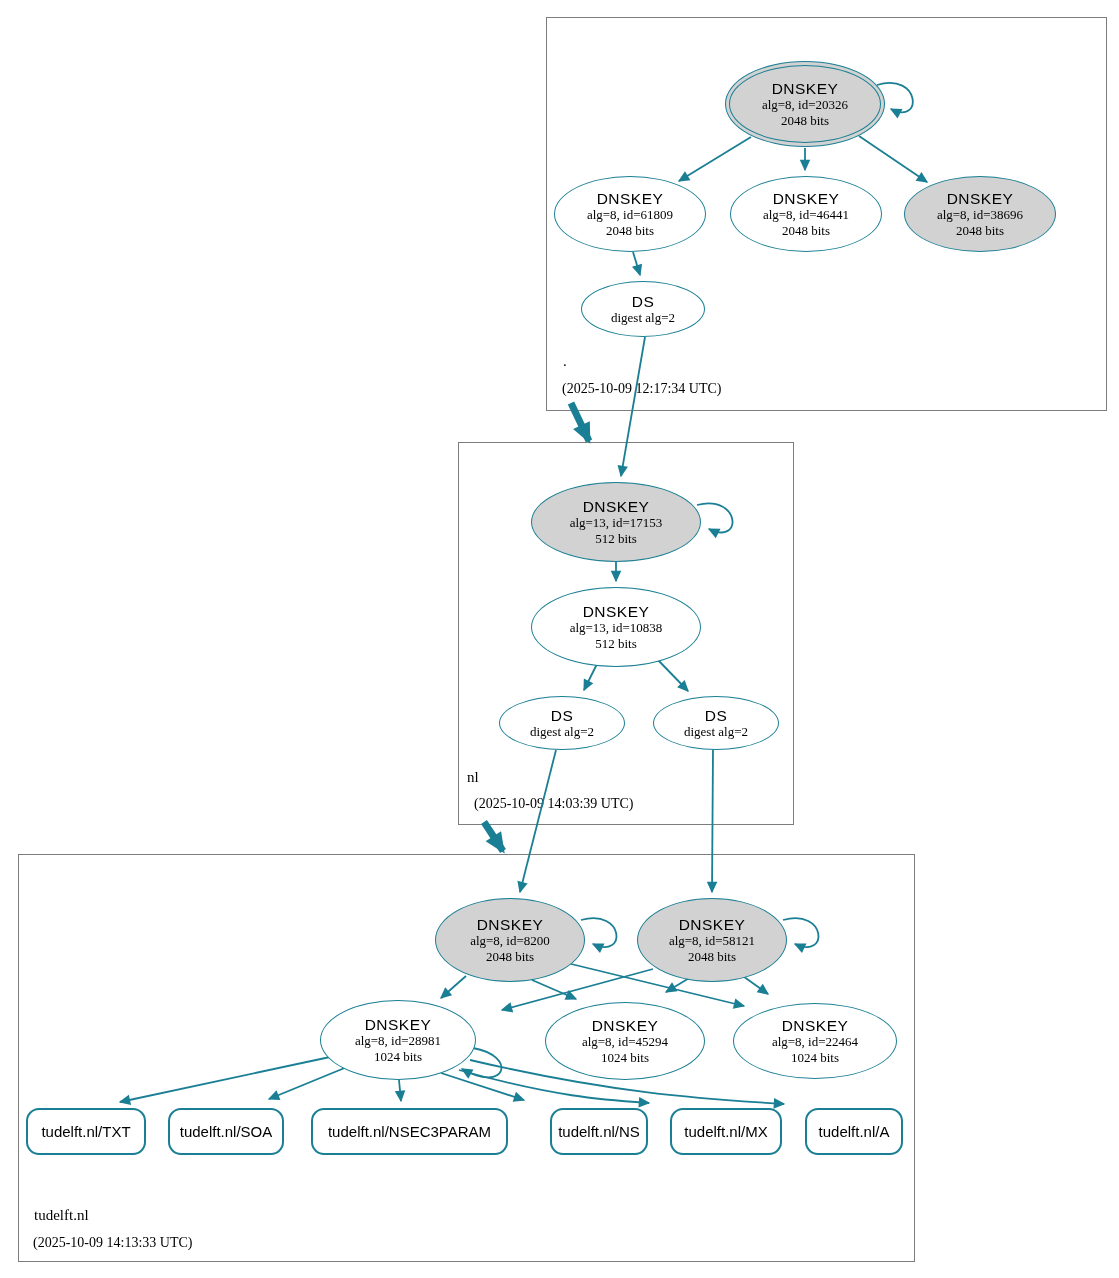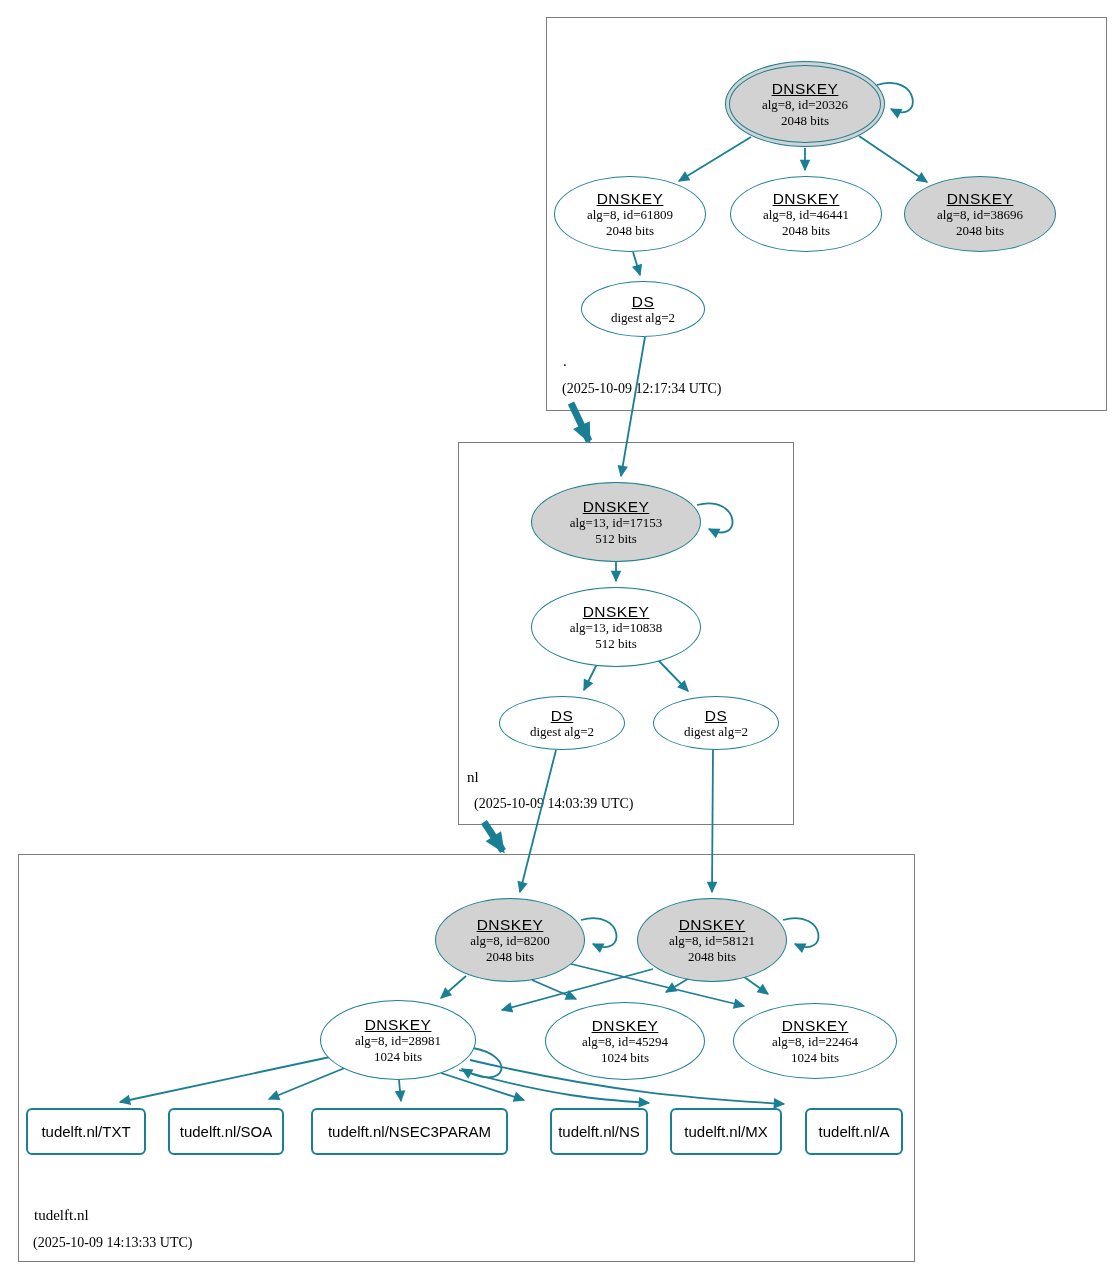--- a/index.html
+++ b/index.html
@@ -10,23 +10,23 @@
   .zts{position:absolute;font-family:"Liberation Serif",serif;font-size:14px;color:#000;z-index:0;white-space:nowrap;}
   svg.edges{position:absolute;left:0;top:0;z-index:1;pointer-events:none;}
   .edge{stroke:#1a7f94;stroke-width:1.8;fill:none;}
   .edge.thick{stroke-width:7;}
   .node{position:absolute;z-index:2;display:flex;flex-direction:column;align-items:center;
         justify-content:center;text-align:center;box-sizing:border-box;}
   .ellipse{border:1.7px solid #1a7f94;border-radius:50%;background:#ffffff;}
   .ellipse.gray{background:#d2d2d2;}
   .ellipse.double::before{content:"";position:absolute;left:3px;right:3px;top:3px;bottom:3px;
         border:1.7px solid #1a7f94;border-radius:50%;}
-  .ntitle{font-size:15.5px;color:#000;line-height:1.1;letter-spacing:0.5px;text-decoration:underline;}
+  .ntitle{font-size:15.5px;color:#000;line-height:1.1;letter-spacing:0.5px;}
   .nattr{font-family:"Liberation Serif",serif;font-size:13px;color:#000;line-height:1.2;white-space:nowrap;}
-  .rrset{position:absolute;z-index:2;border:2px solid #1a7f94;border-radius:6px;background:#fff;
+  .rrset{position:absolute;z-index:2;border:2px solid #1a7f94;border-radius:13px;background:#fff;
         display:flex;align-items:center;justify-content:center;font-size:15px;color:#000;
         height:47px;box-sizing:border-box;white-space:nowrap;}
 </style>
 </head>
 <body>
 
 <div class="zonebox" style="left:546px;top:17px;width:559px;height:392px">
   <span class="zlabel" style="left:16px;top:335px">.</span>
   <span class="zts" style="left:15px;top:363px">(2025-10-09 12:17:34 UTC)</span>
 </div>

